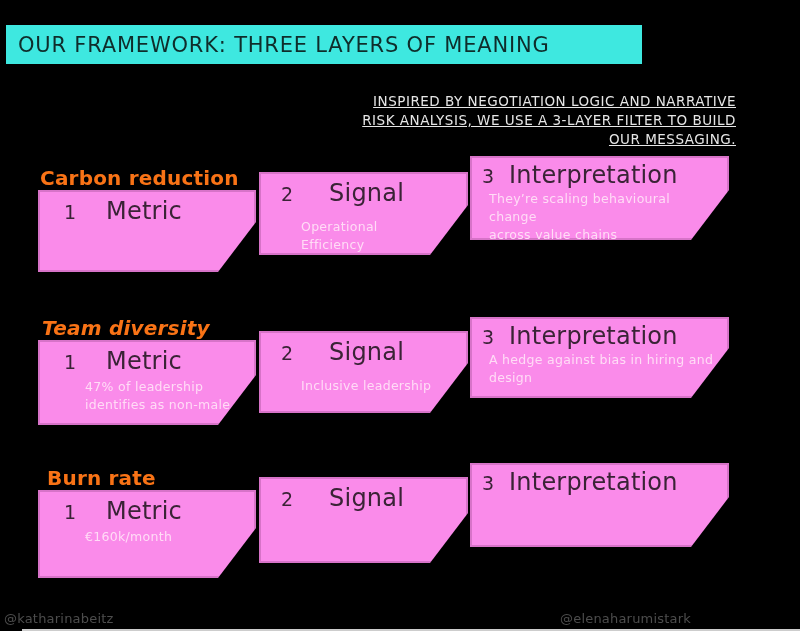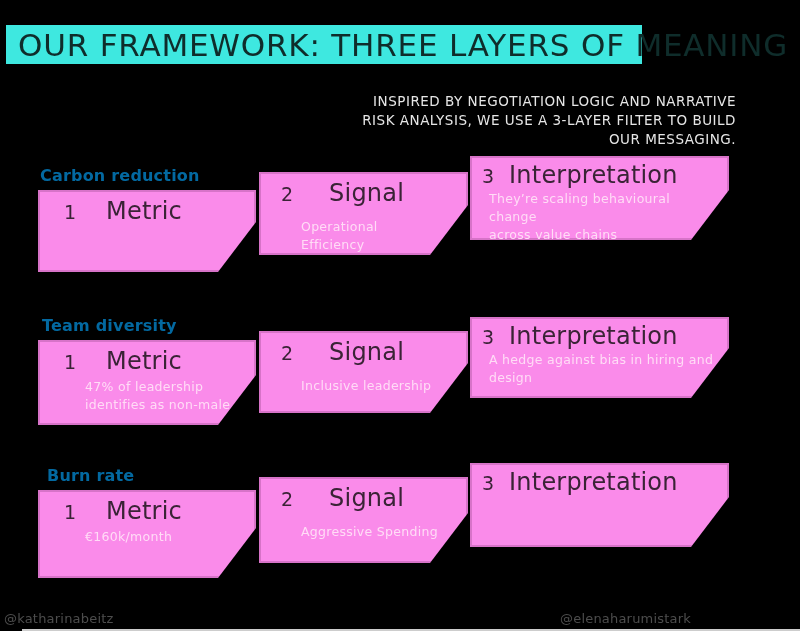--- a/index.html
+++ b/index.html
@@ -10,38 +10,39 @@
     overflow:hidden;
     font-family:"DejaVu Sans","Liberation Sans",sans-serif;
   }
   .title-bar{
     position:absolute;left:6px;top:25px;width:636px;height:39px;
     background:#3ee8e0;
     display:flex;align-items:center;
   }
   .title-bar .title-text{
     color:#0f2d2b;
-    font-size:31px;
+    font-size:21px;
     letter-spacing:0.8px;
     padding-left:12px;
     white-space:nowrap;
   }
   .subtitle{
     position:absolute;top:92px;right:64px;width:470px;
     text-align:right;
     color:#e6e6e6;
     font-size:13.5px;
     line-height:19px;
     letter-spacing:0.5px;
     white-space:pre-line;
+    text-decoration:underline;
   }
   .row-label{
     position:absolute;
-    color:#0369a1;
-    font-size:16px;
+    color:#f97316;
+    font-size:20px;
     font-weight:700;
     letter-spacing:0.2px;
     white-space:nowrap;
   }
   .card{
     position:absolute;
     background:#fa8bea;
     color:#3a2336;
     clip-path:polygon(0 0,100% 0,100% calc(100% - 50px),calc(100% - 38px) 100%,0 100%);
     box-shadow:inset 0 0 0 2px rgba(90,30,80,0.22);
@@ -105,21 +106,21 @@
 </div>
 <div class="card col-interp" style="left:470px;top:156px;width:259px;height:84px;">
   <div class="card-head">
     <span class="num">3</span>
     <span class="card-title">Interpretation</span>
   </div>
   <div class="card-detail">They’re scaling behavioural change
 across value chains</div>
 </div>
 
-<div class="row-label" style="left:42px;top:316px;">Team diversity</div>
+<div class="row-label" style="left:42px;top:316px;font-style:italic;">Team diversity</div>
 <div class="card col-metric" style="left:38px;top:340px;width:218px;height:85px;">
   <div class="card-head">
     <span class="num">1</span>
     <span class="card-title">Metric</span>
   </div>
   <div class="card-detail">47% of leadership
 identifies as non-male</div>
 </div>
 <div class="card col-signal" style="left:259px;top:331px;width:209px;height:82px;">
   <div class="card-head">
@@ -143,21 +144,20 @@
     <span class="num">1</span>
     <span class="card-title">Metric</span>
   </div>
   <div class="card-detail">€160k/month</div>
 </div>
 <div class="card col-signal" style="left:259px;top:477px;width:209px;height:86px;">
   <div class="card-head">
     <span class="num">2</span>
     <span class="card-title">Signal</span>
   </div>
-  <div class="card-detail">Aggressive Spending</div>
 </div>
 <div class="card col-interp" style="left:470px;top:463px;width:259px;height:84px;">
   <div class="card-head">
     <span class="num">3</span>
     <span class="card-title">Interpretation</span>
   </div>
 </div>
 
 <div class="footer-handle" style="left:4px;top:611px;">@katharinabeitz</div>
 <div class="footer-handle" style="left:560px;top:611px;">@elenaharumistark</div>

